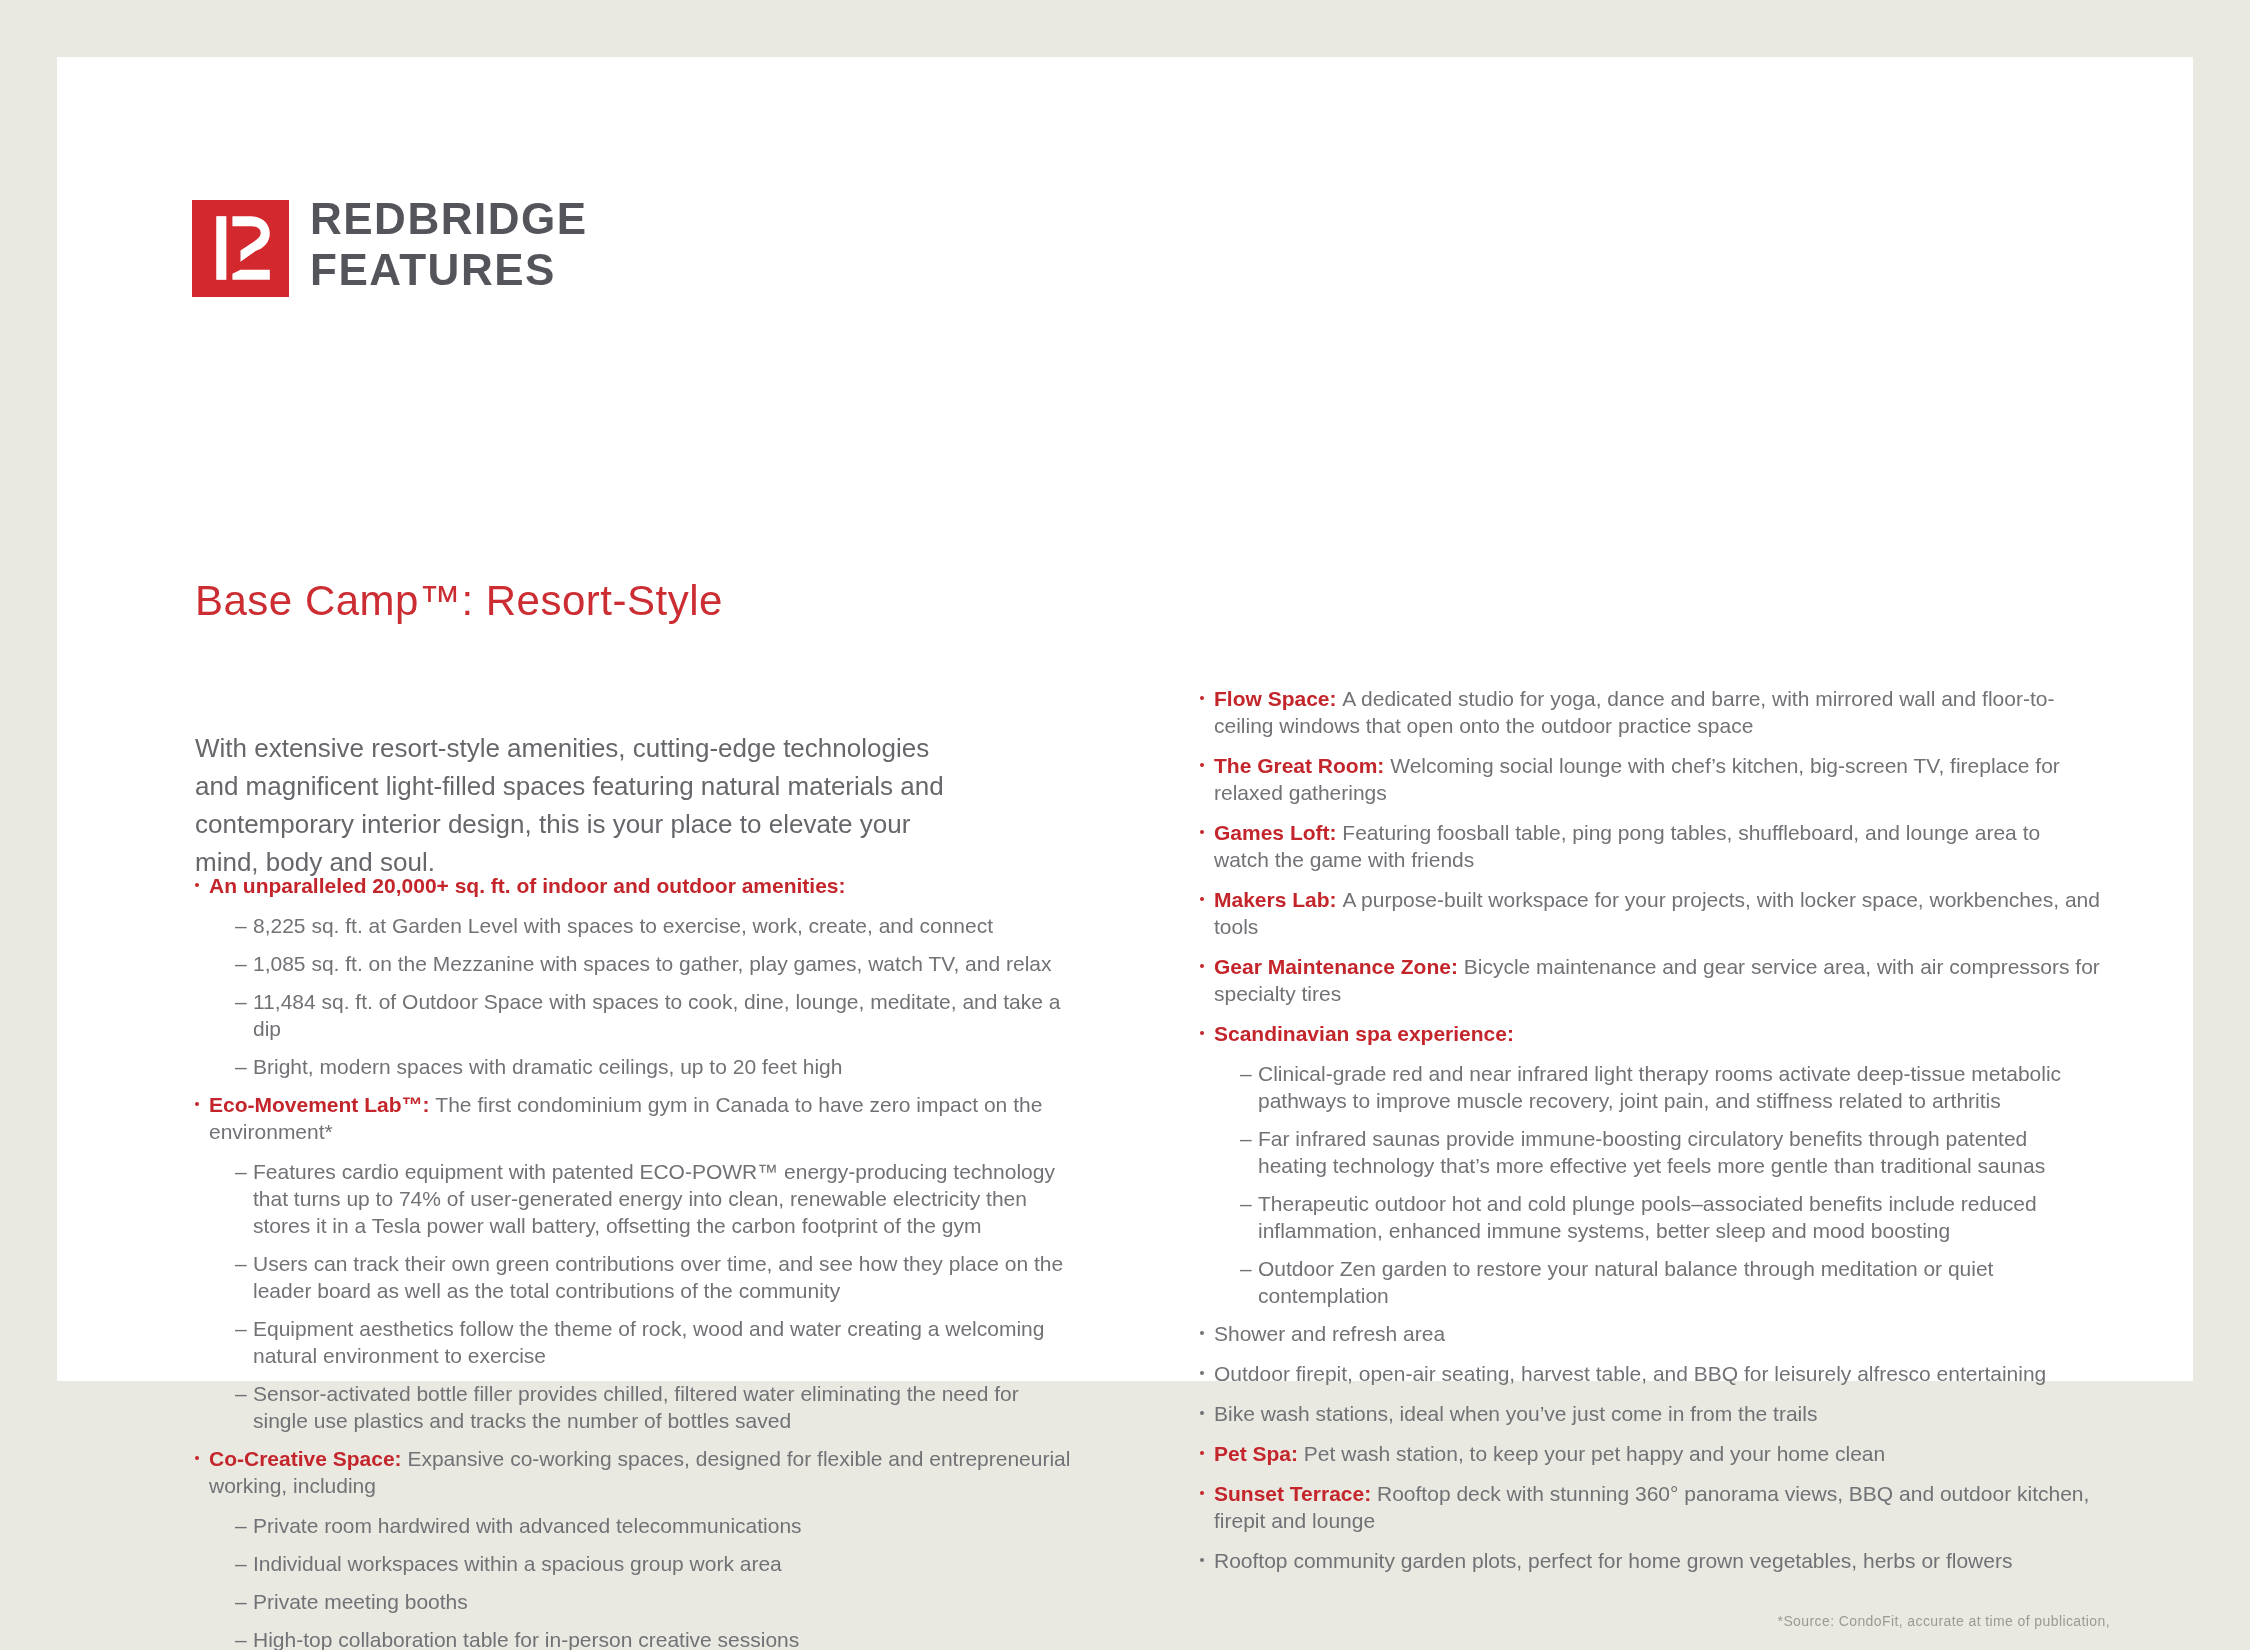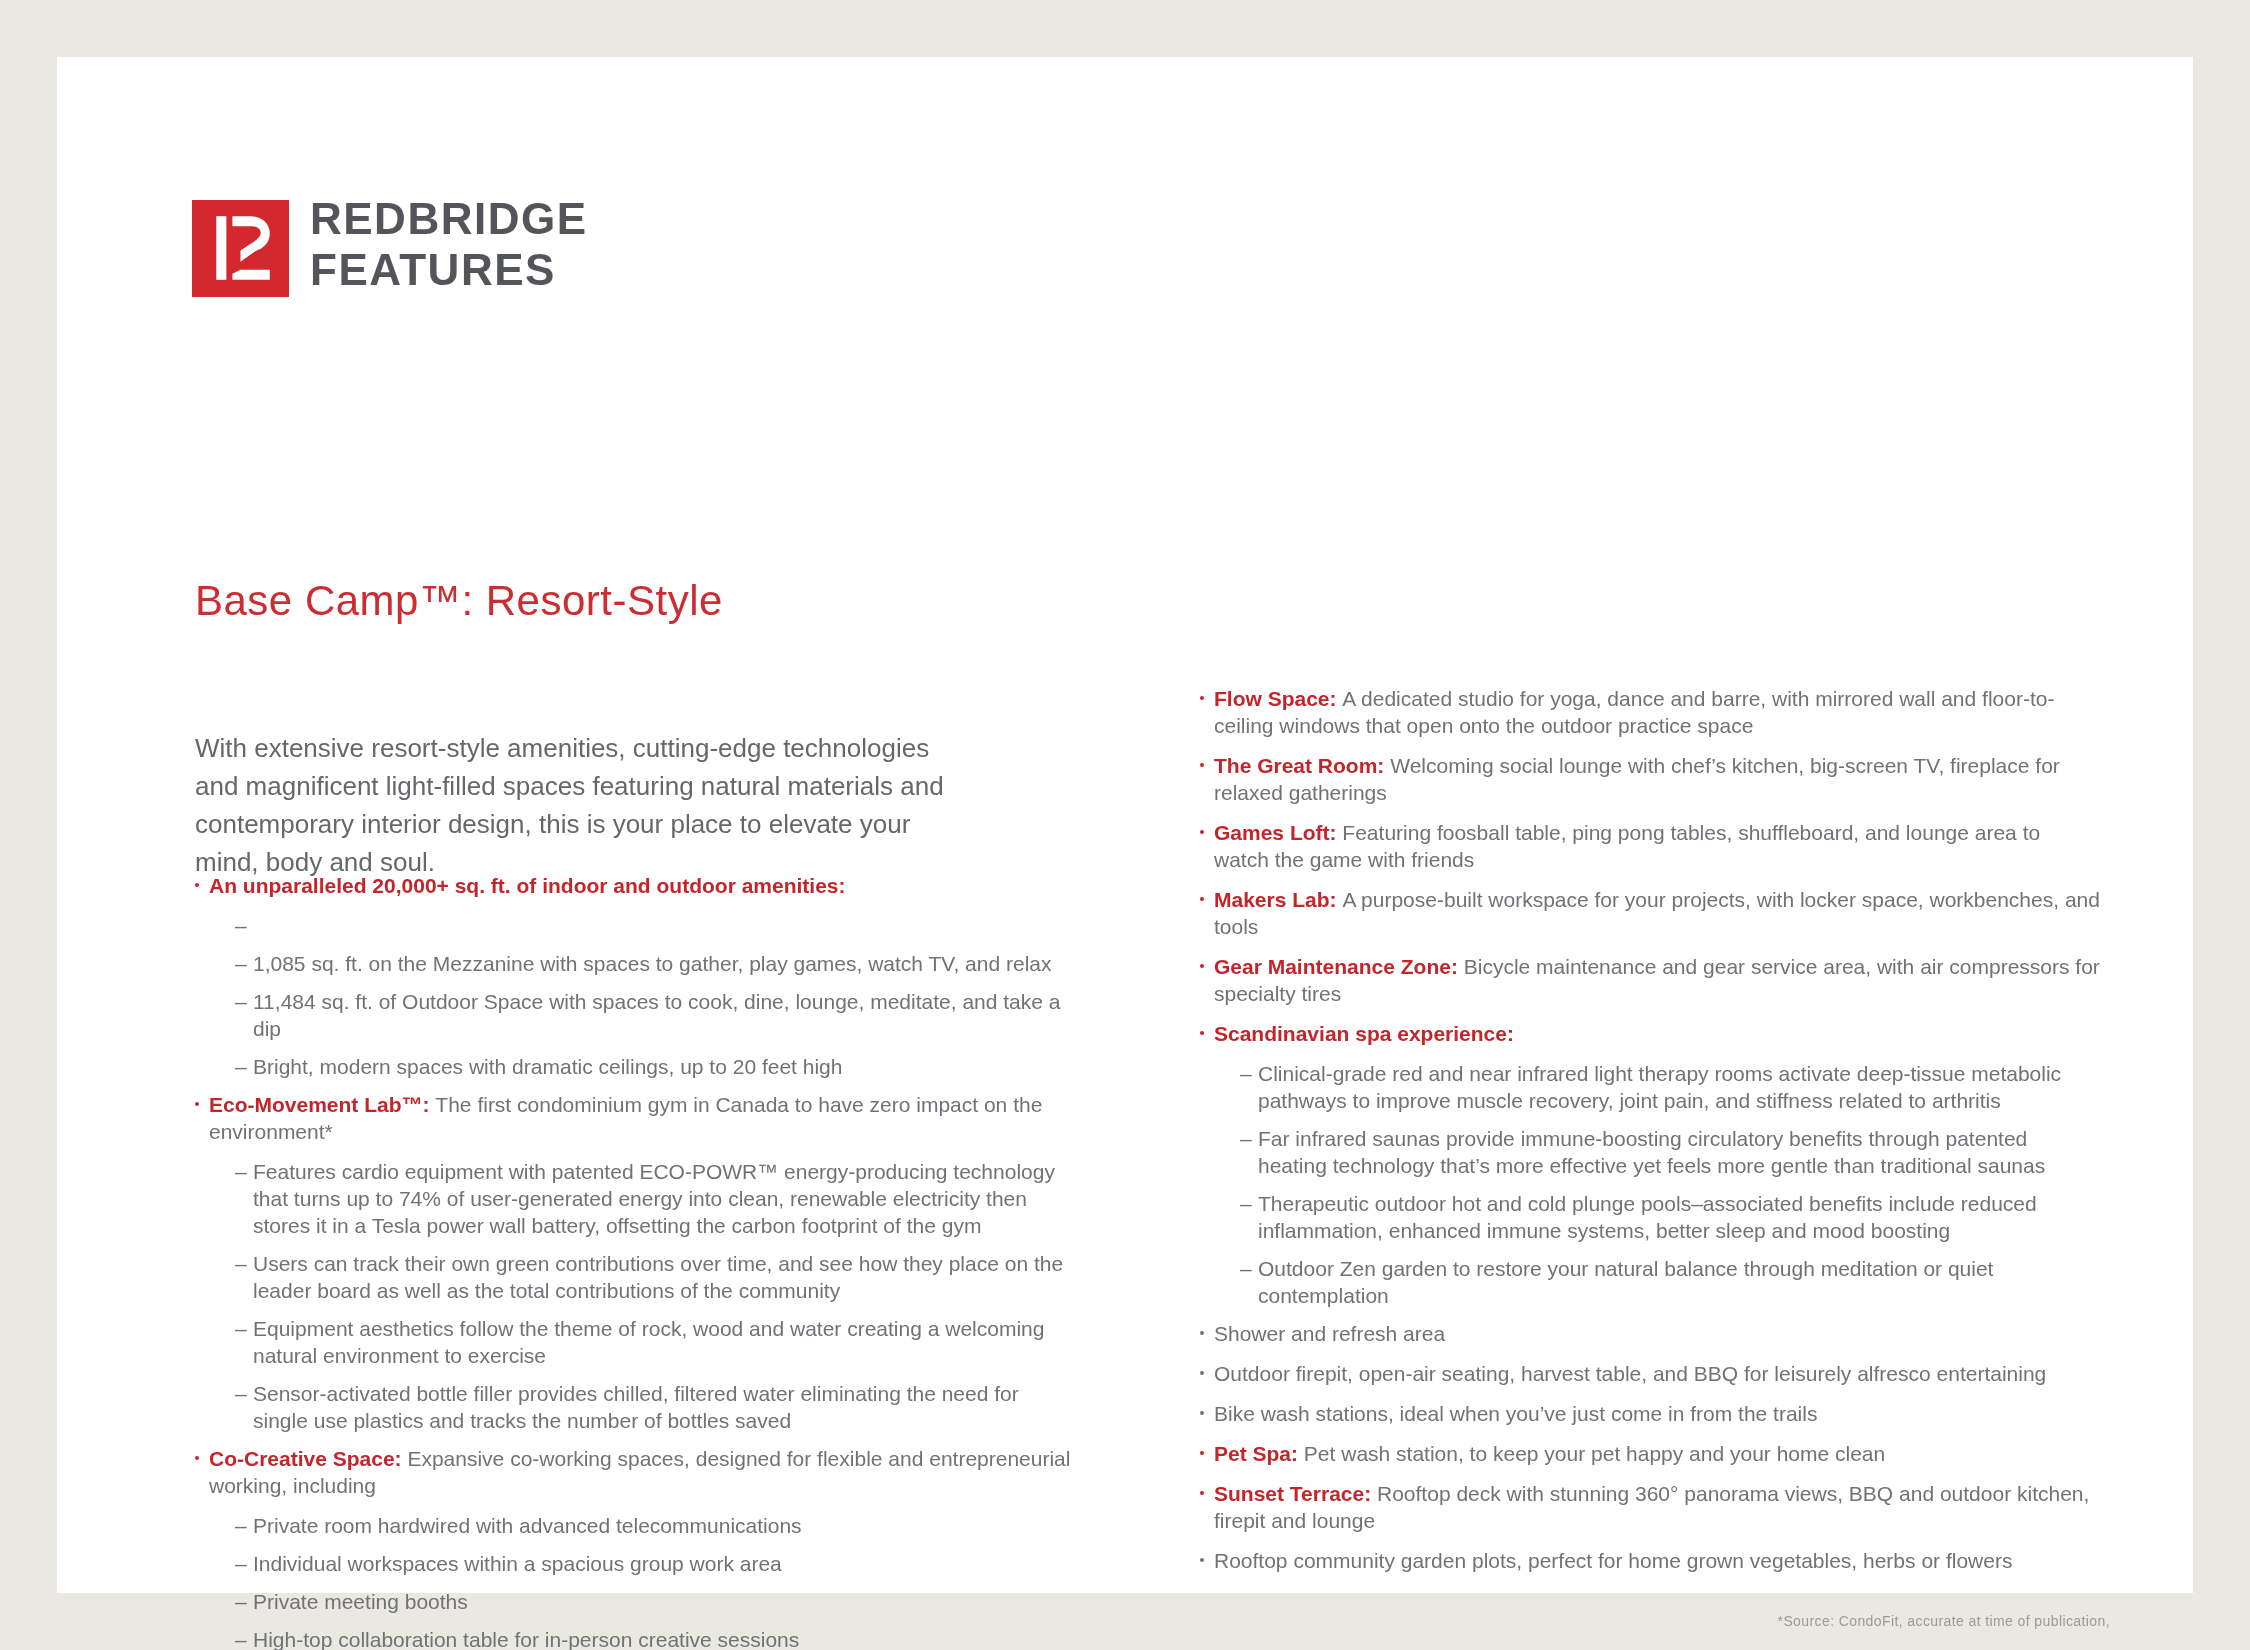--- a/index.html
+++ b/index.html
@@ -7,21 +7,21 @@
     --body-gray:#717276; --intro-gray:#66676b; --logo-text:#54555a; --footnote-gray:#9a9b93;
   }
   *{margin:0;padding:0;box-sizing:border-box;}
   html,body{width:2250px;height:1650px;overflow:hidden;}
   body{
     background:var(--page-bg);
     font-family:"Liberation Sans", sans-serif;
     position:relative;
   }
   .card{
-    position:absolute; left:57px; top:57px; width:2136px; height:1536px;
+    position:absolute; left:57px; top:57px; width:2136px; height:1324px;
     background:var(--card-bg);
   }
   .logo-mark{ position:absolute; left:135px; top:143px; width:97px; height:97px; }
   .logo-mark svg{ width:100%; height:100%; display:block; }
   .wordmark{
     position:absolute; left:253px; top:136px;
     font-size:44px; font-weight:bold; line-height:51px; letter-spacing:1.5px;
     color:var(--logo-text);
   }
   .page-title{
@@ -74,20 +74,21 @@
 
   <p class="intro">With extensive resort-style amenities, cutting-edge technologies and magnificent light-filled spaces featuring natural materials and contemporary interior design, this is your place to elevate your mind, body and soul.</p>
 
   <div class="col col-left">
       <div class="item">
         <span class="dot red"></span>
         <div class="itext"><strong>An unparalleled 20,000+ sq. ft. of indoor and outdoor amenities:</strong></div>
       </div>
       <div class="sub">
         <span class="dash">–</span>
+        <div class="stext">8,225 sq. ft. at Garden Level with spaces to exercise, work, create, and connect</div>
       </div>
       <div class="sub">
         <span class="dash">–</span>
         <div class="stext">1,085 sq. ft. on the Mezzanine with spaces to gather, play games, watch TV, and relax</div>
       </div>
       <div class="sub">
         <span class="dash">–</span>
         <div class="stext">11,484 sq. ft. of Outdoor Space with spaces to cook, dine, lounge, meditate, and take a dip</div>
       </div>
       <div class="sub">

